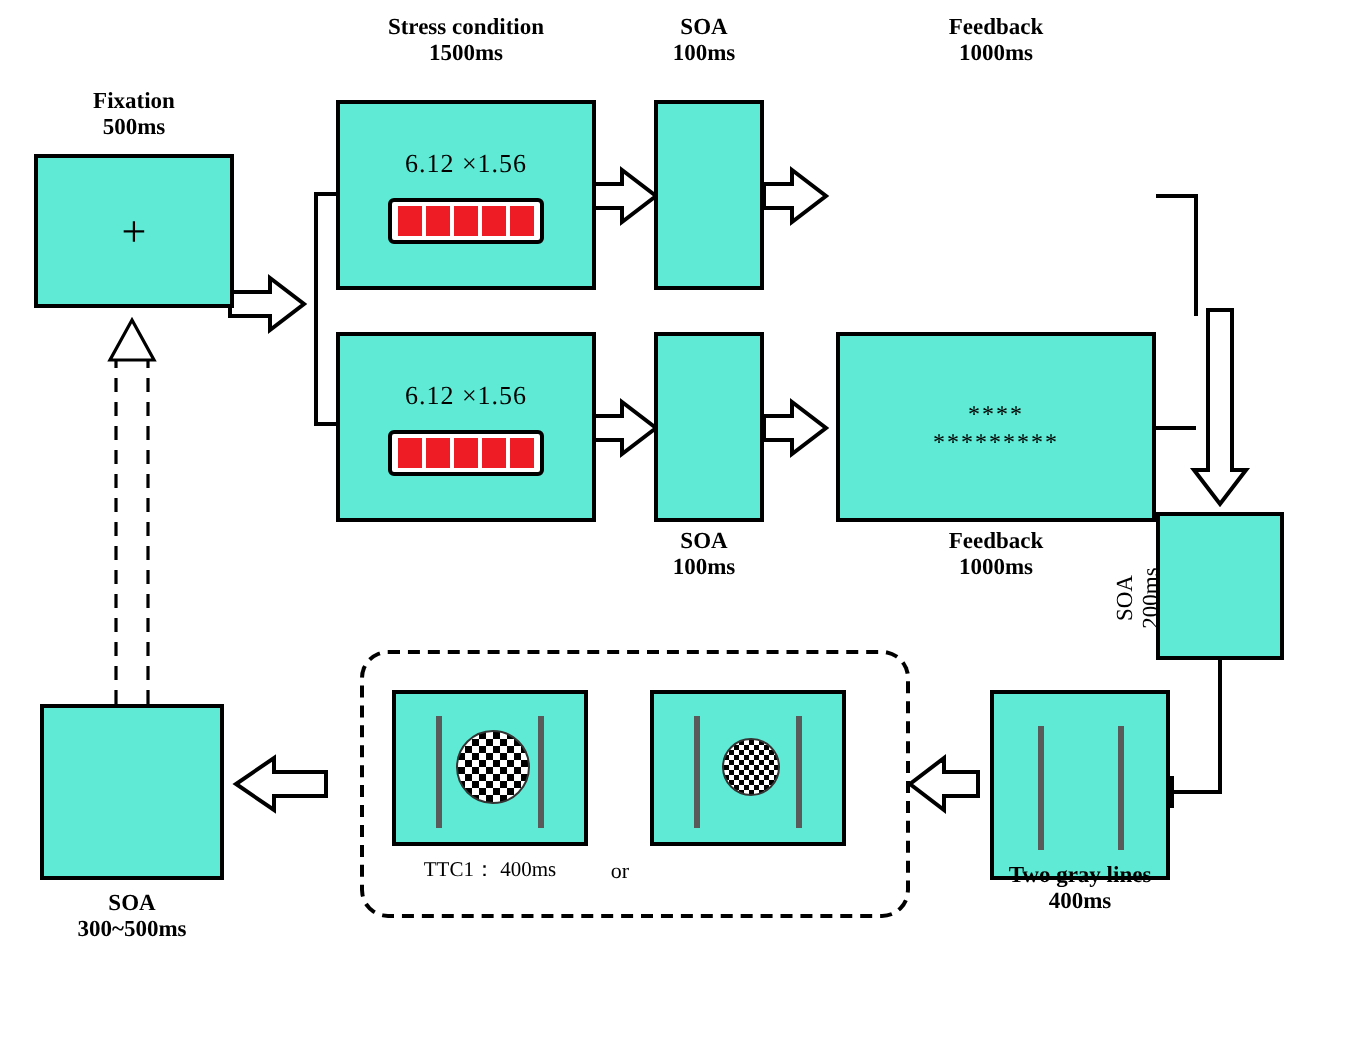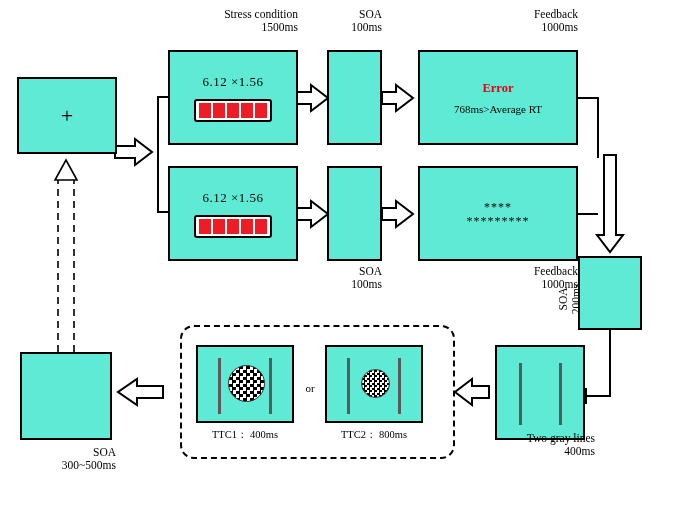--- a/index.html
+++ b/index.html
@@ -14,25 +14,26 @@
   #canvas{position:absolute;left:0;top:0;width:683px;height:523px;}
   .box{
     position:absolute;
     border:2px solid #000;
     border-radius:0;
     background:#5eead4;
     box-sizing:border-box;
   }
   .lbl{
     position:absolute;
-    text-align:right;
+    text-align:center;
     font-size:11.5px;
     line-height:13px;
     white-space:pre-line;
     font-family:"Liberation Serif", serif;
+    font-weight:bold;
   }
   .ctr{display:flex;align-items:center;justify-content:center;flex-direction:column;}
   .eq{font-size:13px;letter-spacing:0.5px;}
   .err{color:#e8000d;font-weight:bold;font-size:12.5px;}
   .rt{font-size:11px;margin-top:7px;}
   .stars{font-size:12px;letter-spacing:1px;line-height:14px;text-align:center;}
   .plus{font-size:22px;line-height:22px;}
   
   .bar{
     display:flex;
@@ -44,21 +45,21 @@
     margin-top:9px;
   }
   .bar i{display:block;width:12px;height:15px;background:#ee1c25;}
   .dashedbox{
     position:absolute;
     border:2px dashed #000;
     border-radius:14px;
     box-sizing:border-box;
   }
   .vline{position:absolute;background:#5a5a5a;width:3px;}
-  .orlbl{position:absolute;font-size:11px;}
+  .orlbl{position:absolute;font-size:11px;margin-top:48px;}
   .ttc{position:absolute;font-size:10.5px;text-align:center;}
   .rot{
     position:absolute;
     font-size:11.5px;
     line-height:13px;
     text-align:center;
     transform:rotate(-90deg);
     transform-origin:50% 50%;
     white-space:pre-line;
   }
@@ -135,20 +136,22 @@
 
     <g stroke="#000000" stroke-width="1.6" fill="none" stroke-dasharray="7,5">
       <path d="M58,352 L58,178"></path>
       <path d="M74,352 L74,178"></path>
     </g>
     <g fill="#ffffff" stroke="#000000" stroke-width="1.6">
       <polygon points="66,160 77,180 55,180"></polygon>
     </g>
   </svg>
 
+  <div class="lbl" style="left:17px;top:45px;width:100px;">Fixation
+500ms</div>
   <div class="box ctr" style="left:17px;top:77px;width:100px;height:77px;">
     <div class="plus">+</div>
   </div>
 
   <div class="lbl" style="left:168px;top:8px;width:130px;">Stress condition
 1500ms</div>
   <div class="box ctr" style="left:168px;top:50px;width:130px;height:95px;">
     <div class="eq">6.12 ×1.56</div>
     <div class="bar">
       <i></i>
@@ -158,24 +161,20 @@
         <i></i>
     </div>
   </div>
 
   <div class="lbl" style="left:322px;top:8px;width:60px;">SOA
 100ms</div>
   <div class="box" style="left:327px;top:50px;width:55px;height:95px;"></div>
 
   <div class="lbl" style="left:418px;top:8px;width:160px;">Feedback
 1000ms</div>
-  <div class="box ctr" style="left:418px;top:50px;width:160px;height:95px;">
-    <div class="err">Error</div>
-    <div class="rt">768ms&gt;Average RT</div>
-  </div>
 
   <div class="box ctr" style="left:168px;top:166px;width:130px;height:95px;">
     <div class="eq">6.12 ×1.56</div>
     <div class="bar">
       <i></i>
         <i></i>
         <i></i>
         <i></i>
         <i></i>
     </div>
@@ -212,21 +211,20 @@
   </div>
   <div class="ttc" style="left:192px;top:428px;width:106px;">TTC1： 400ms</div>
 
   <div class="orlbl" style="left:300px;top:382px;width:20px;text-align:center;">or</div>
 
   <div class="box" style="left:325px;top:345px;width:98px;height:78px;">
     <div class="vline" style="left:20px;top:11px;height:56px;"></div>
     <div class="vline" style="left:71px;top:11px;height:56px;"></div>
     <div class="ball small" style="left:34px;top:22px;width:27px;height:27px;"></div>
   </div>
-  <div class="ttc" style="left:321px;top:428px;width:106px;">TTC2： 800ms</div>
 
   <div class="lbl" style="left:175px;top:524px;width:285px;">（3000ms）</div>
 
   <div class="box" style="left:20px;top:352px;width:92px;height:88px;"></div>
   <div class="lbl" style="left:16px;top:446px;width:100px;">SOA
 300~500ms</div>
 
 </div>
 
 </body></html>

